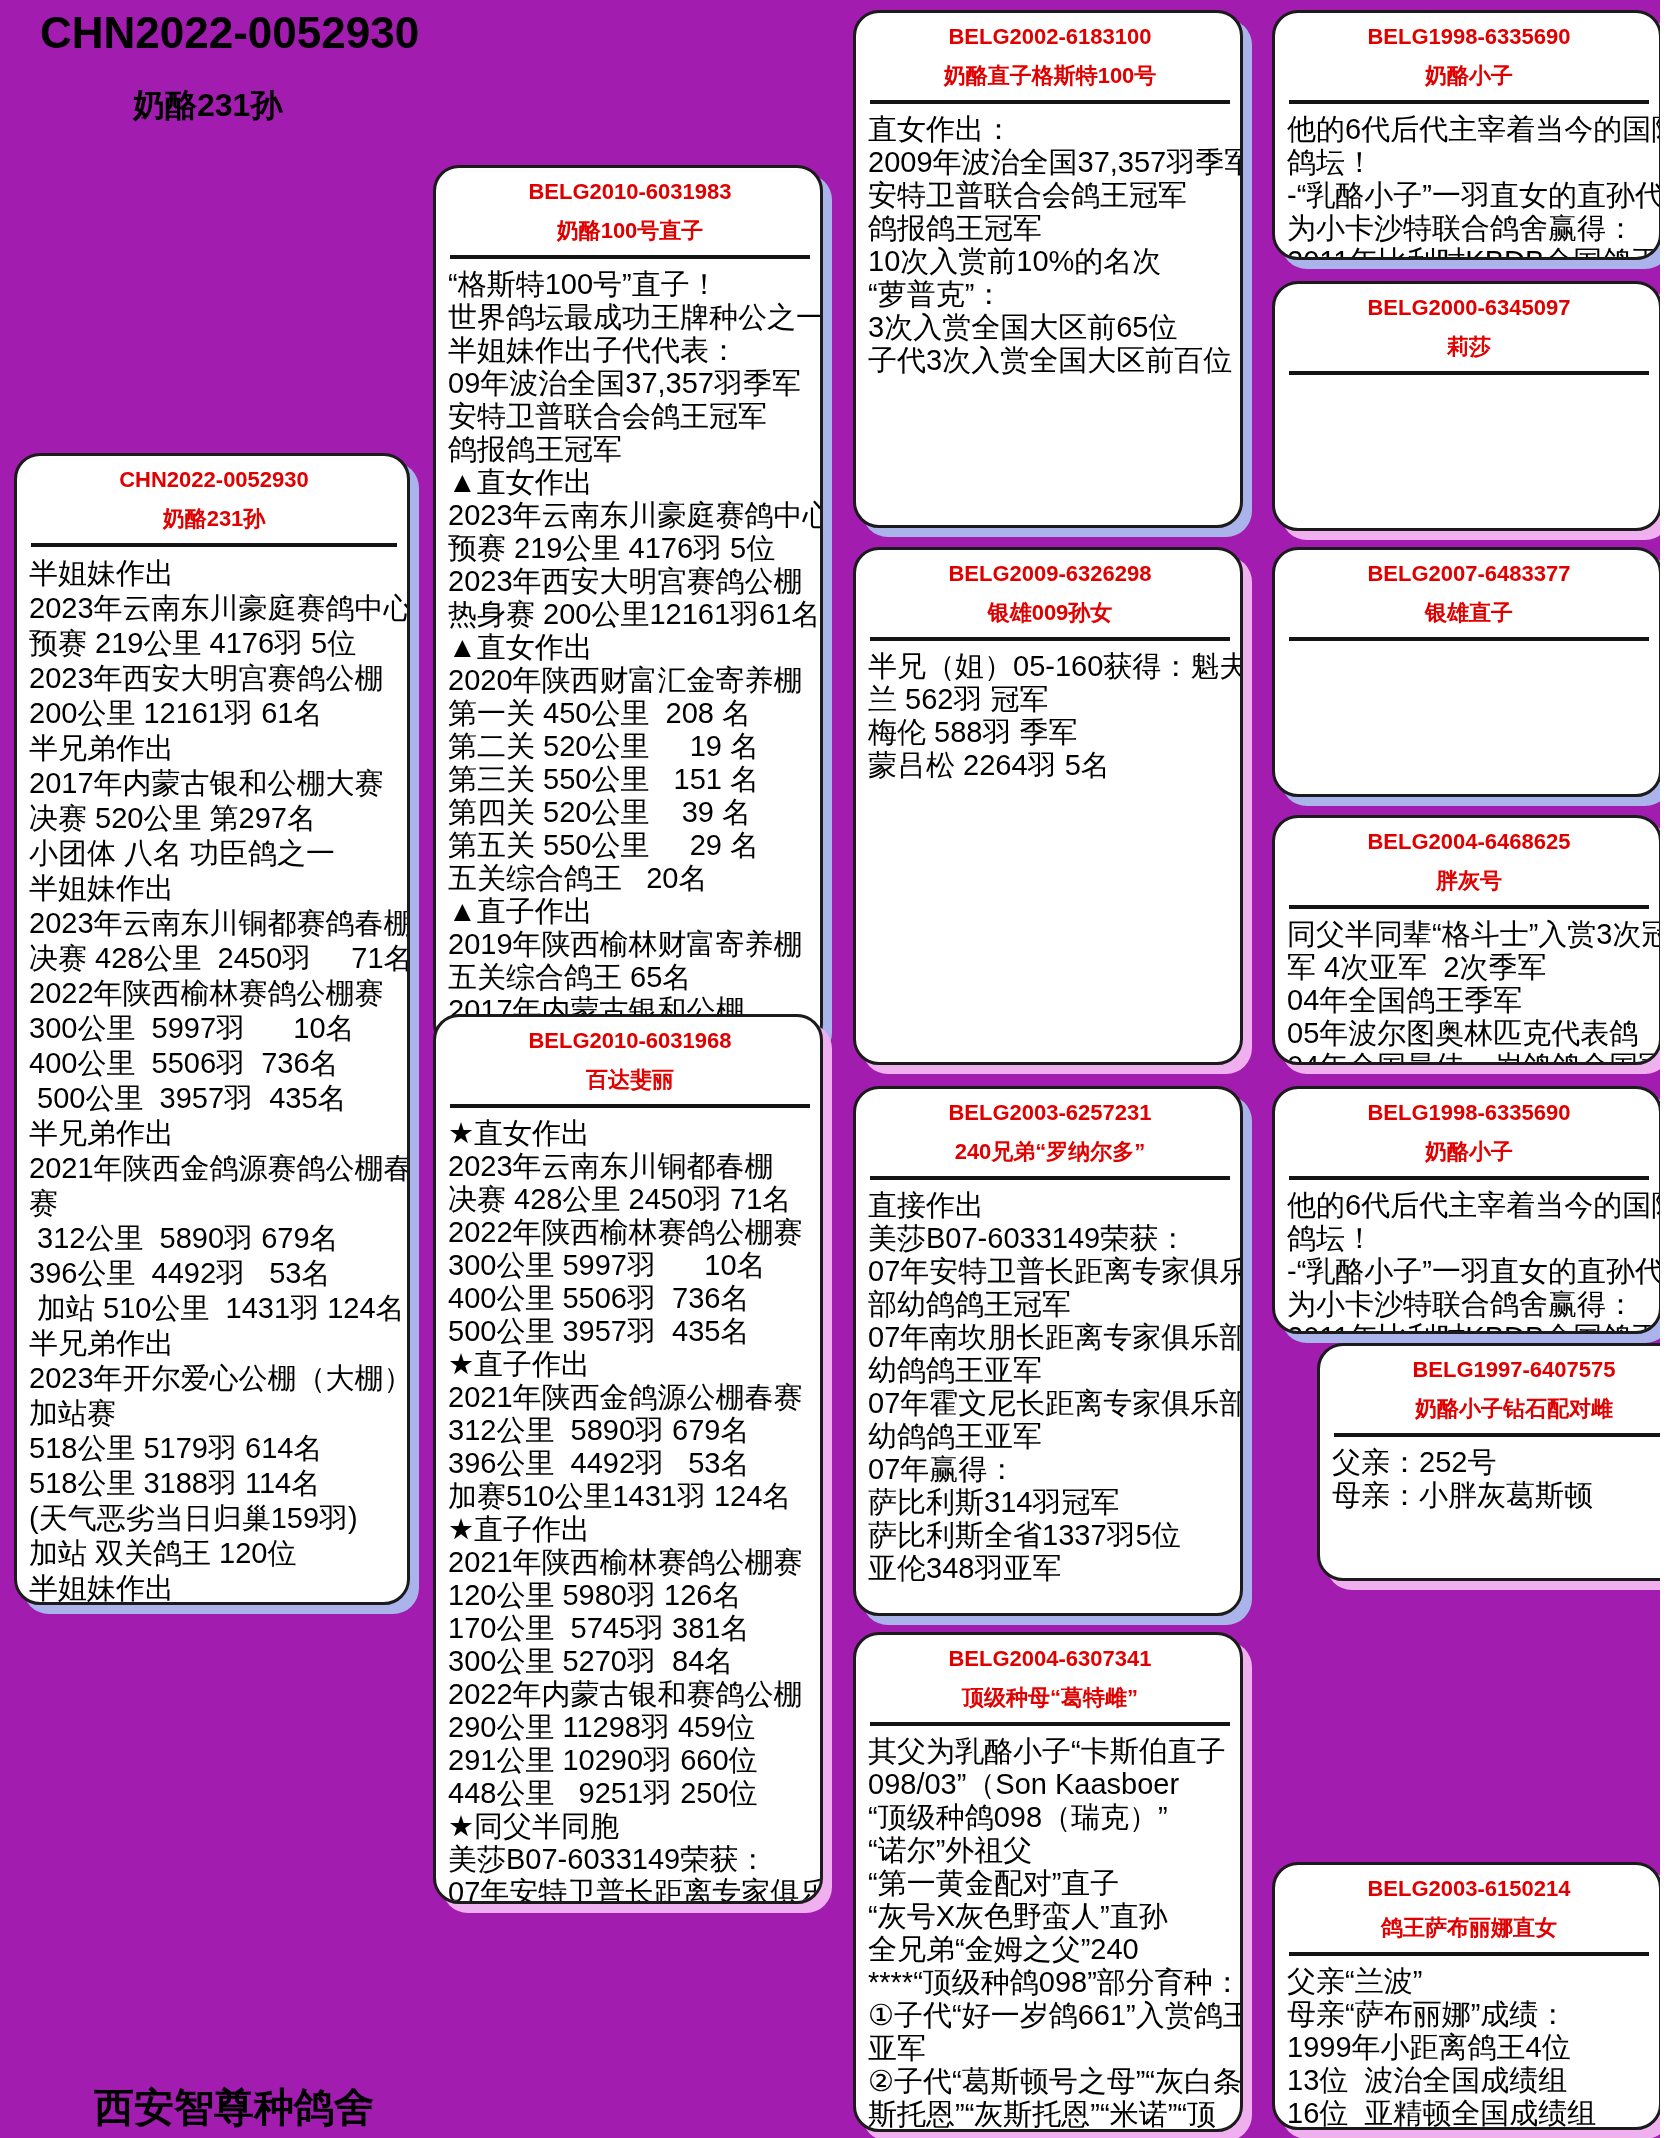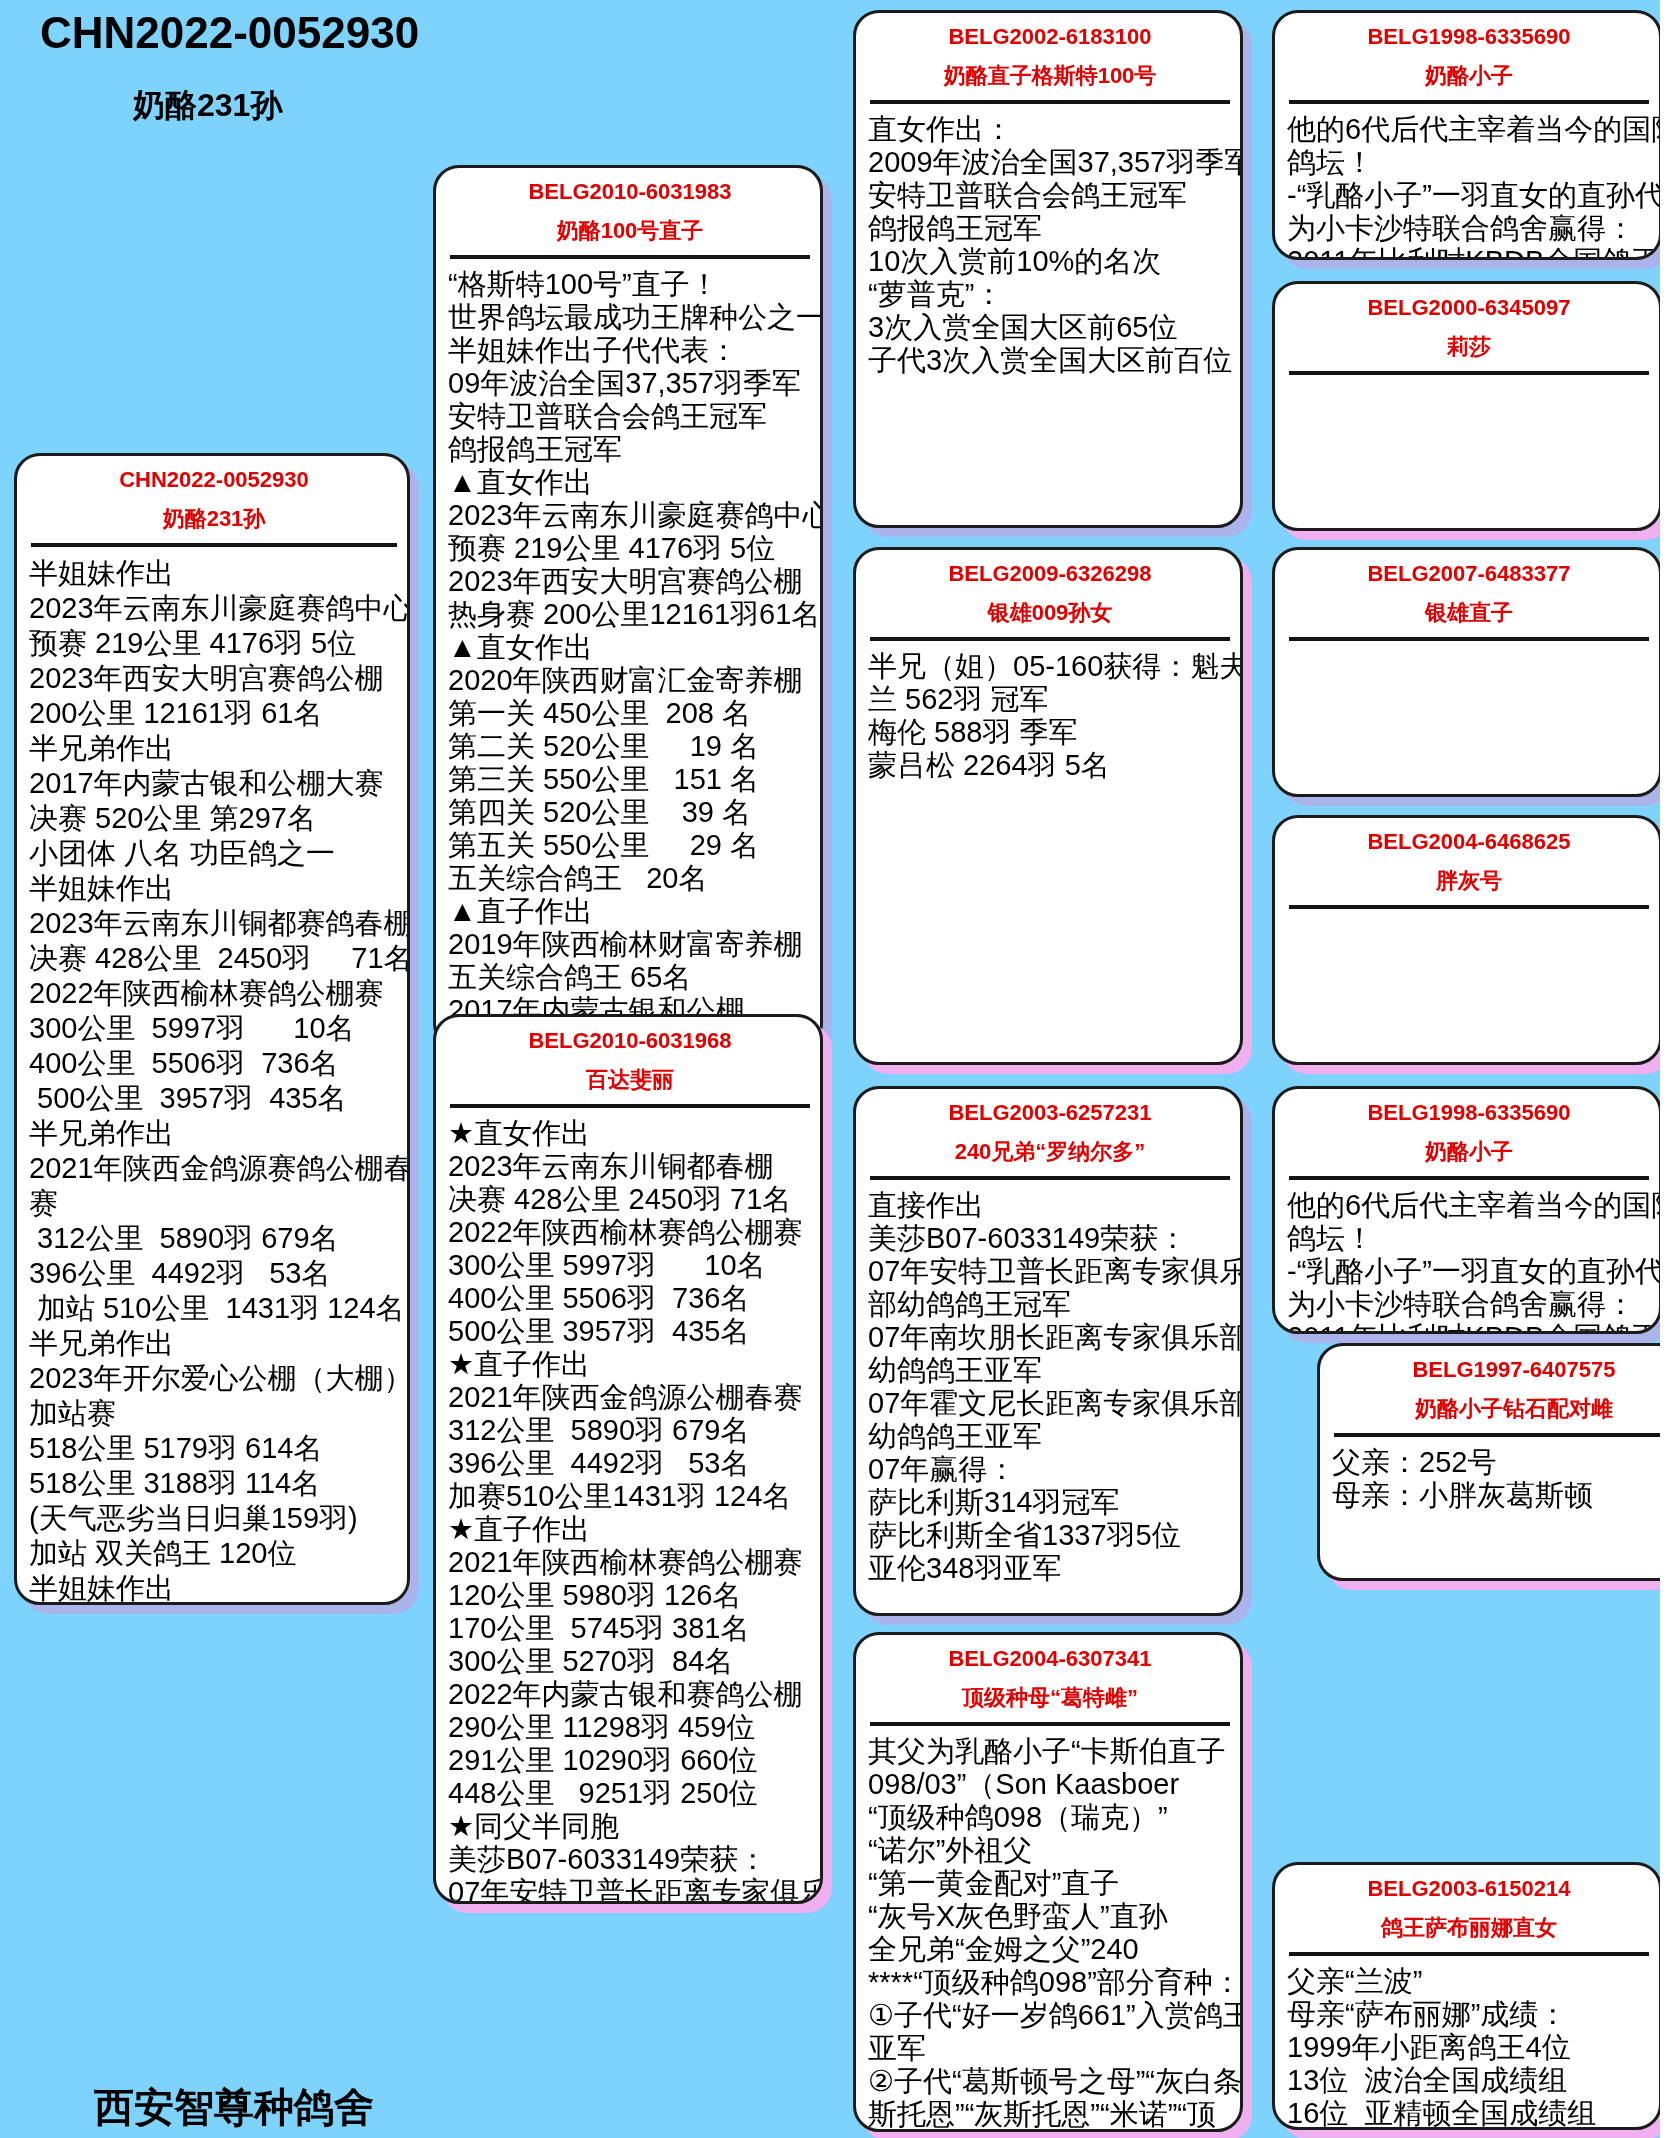--- a/index.html
+++ b/index.html
@@ -1,17 +1,17 @@
 <!DOCTYPE html>
 <html><head>
 <meta charset="utf-8">
 <style>
   html,body{margin:0;padding:0;background:#ffffff;}
   .canvas{
-    position:relative;width:1660px;height:2138px;background:#7dd3fc;overflow:hidden;
+    position:relative;width:1660px;height:2138px;background:#a21caf;overflow:hidden;
     font-family:"Liberation Sans","DejaVu Sans",sans-serif;color:#000;
   }
   .hdr-title{position:absolute;left:40px;top:8px;font-size:44px;font-weight:bold;letter-spacing:0;}
   .hdr-sub{position:absolute;left:133px;top:84px;font-size:32px;font-weight:bold;}
   .footer-loft{position:absolute;left:94px;top:2080px;font-size:40px;font-weight:bold;}
   .pbox{
     position:absolute;background:#ffffff;border:3px solid #1b1b1b;border-radius:26px;
     box-sizing:border-box;padding:4px 8px 6px 12px;overflow:hidden;
   }
   .pbox.blue{box-shadow:9px 9px 0 0 #aab4eb;}
@@ -226,20 +226,27 @@
   <div class="pbox blue" style="left:1272px;top:547px;width:390px;height:250px">
     <div class="ring">BELG2007-6483377</div>
     <div class="pname">银雄直子</div>
     <div class="rule"></div>
   </div>
 
   <div class="pbox pink" style="left:1272px;top:815px;width:390px;height:250px">
     <div class="ring">BELG2004-6468625</div>
     <div class="pname">胖灰号</div>
     <div class="rule"></div>
+    <div class="body">
+        <div class="line">同父半同辈“格斗士”入赏3次冠</div>
+        <div class="line">军 4次亚军  2次季军</div>
+        <div class="line">04年全国鸽王季军</div>
+        <div class="line">05年波尔图奥林匹克代表鸽</div>
+        <div class="line">04年全国最佳一岁鸽鸽全国冠军</div>
+      </div>
   </div>
 
   <div class="pbox blue" style="left:1272px;top:1086px;width:390px;height:248px">
     <div class="ring">BELG1998-6335690</div>
     <div class="pname">奶酪小子</div>
     <div class="rule"></div>
     <div class="body">
         <div class="line">他的6代后代主宰着当今的国际</div>
         <div class="line">鸽坛！</div>
         <div class="line">-“乳酪小子”一羽直女的直孙代</div>

